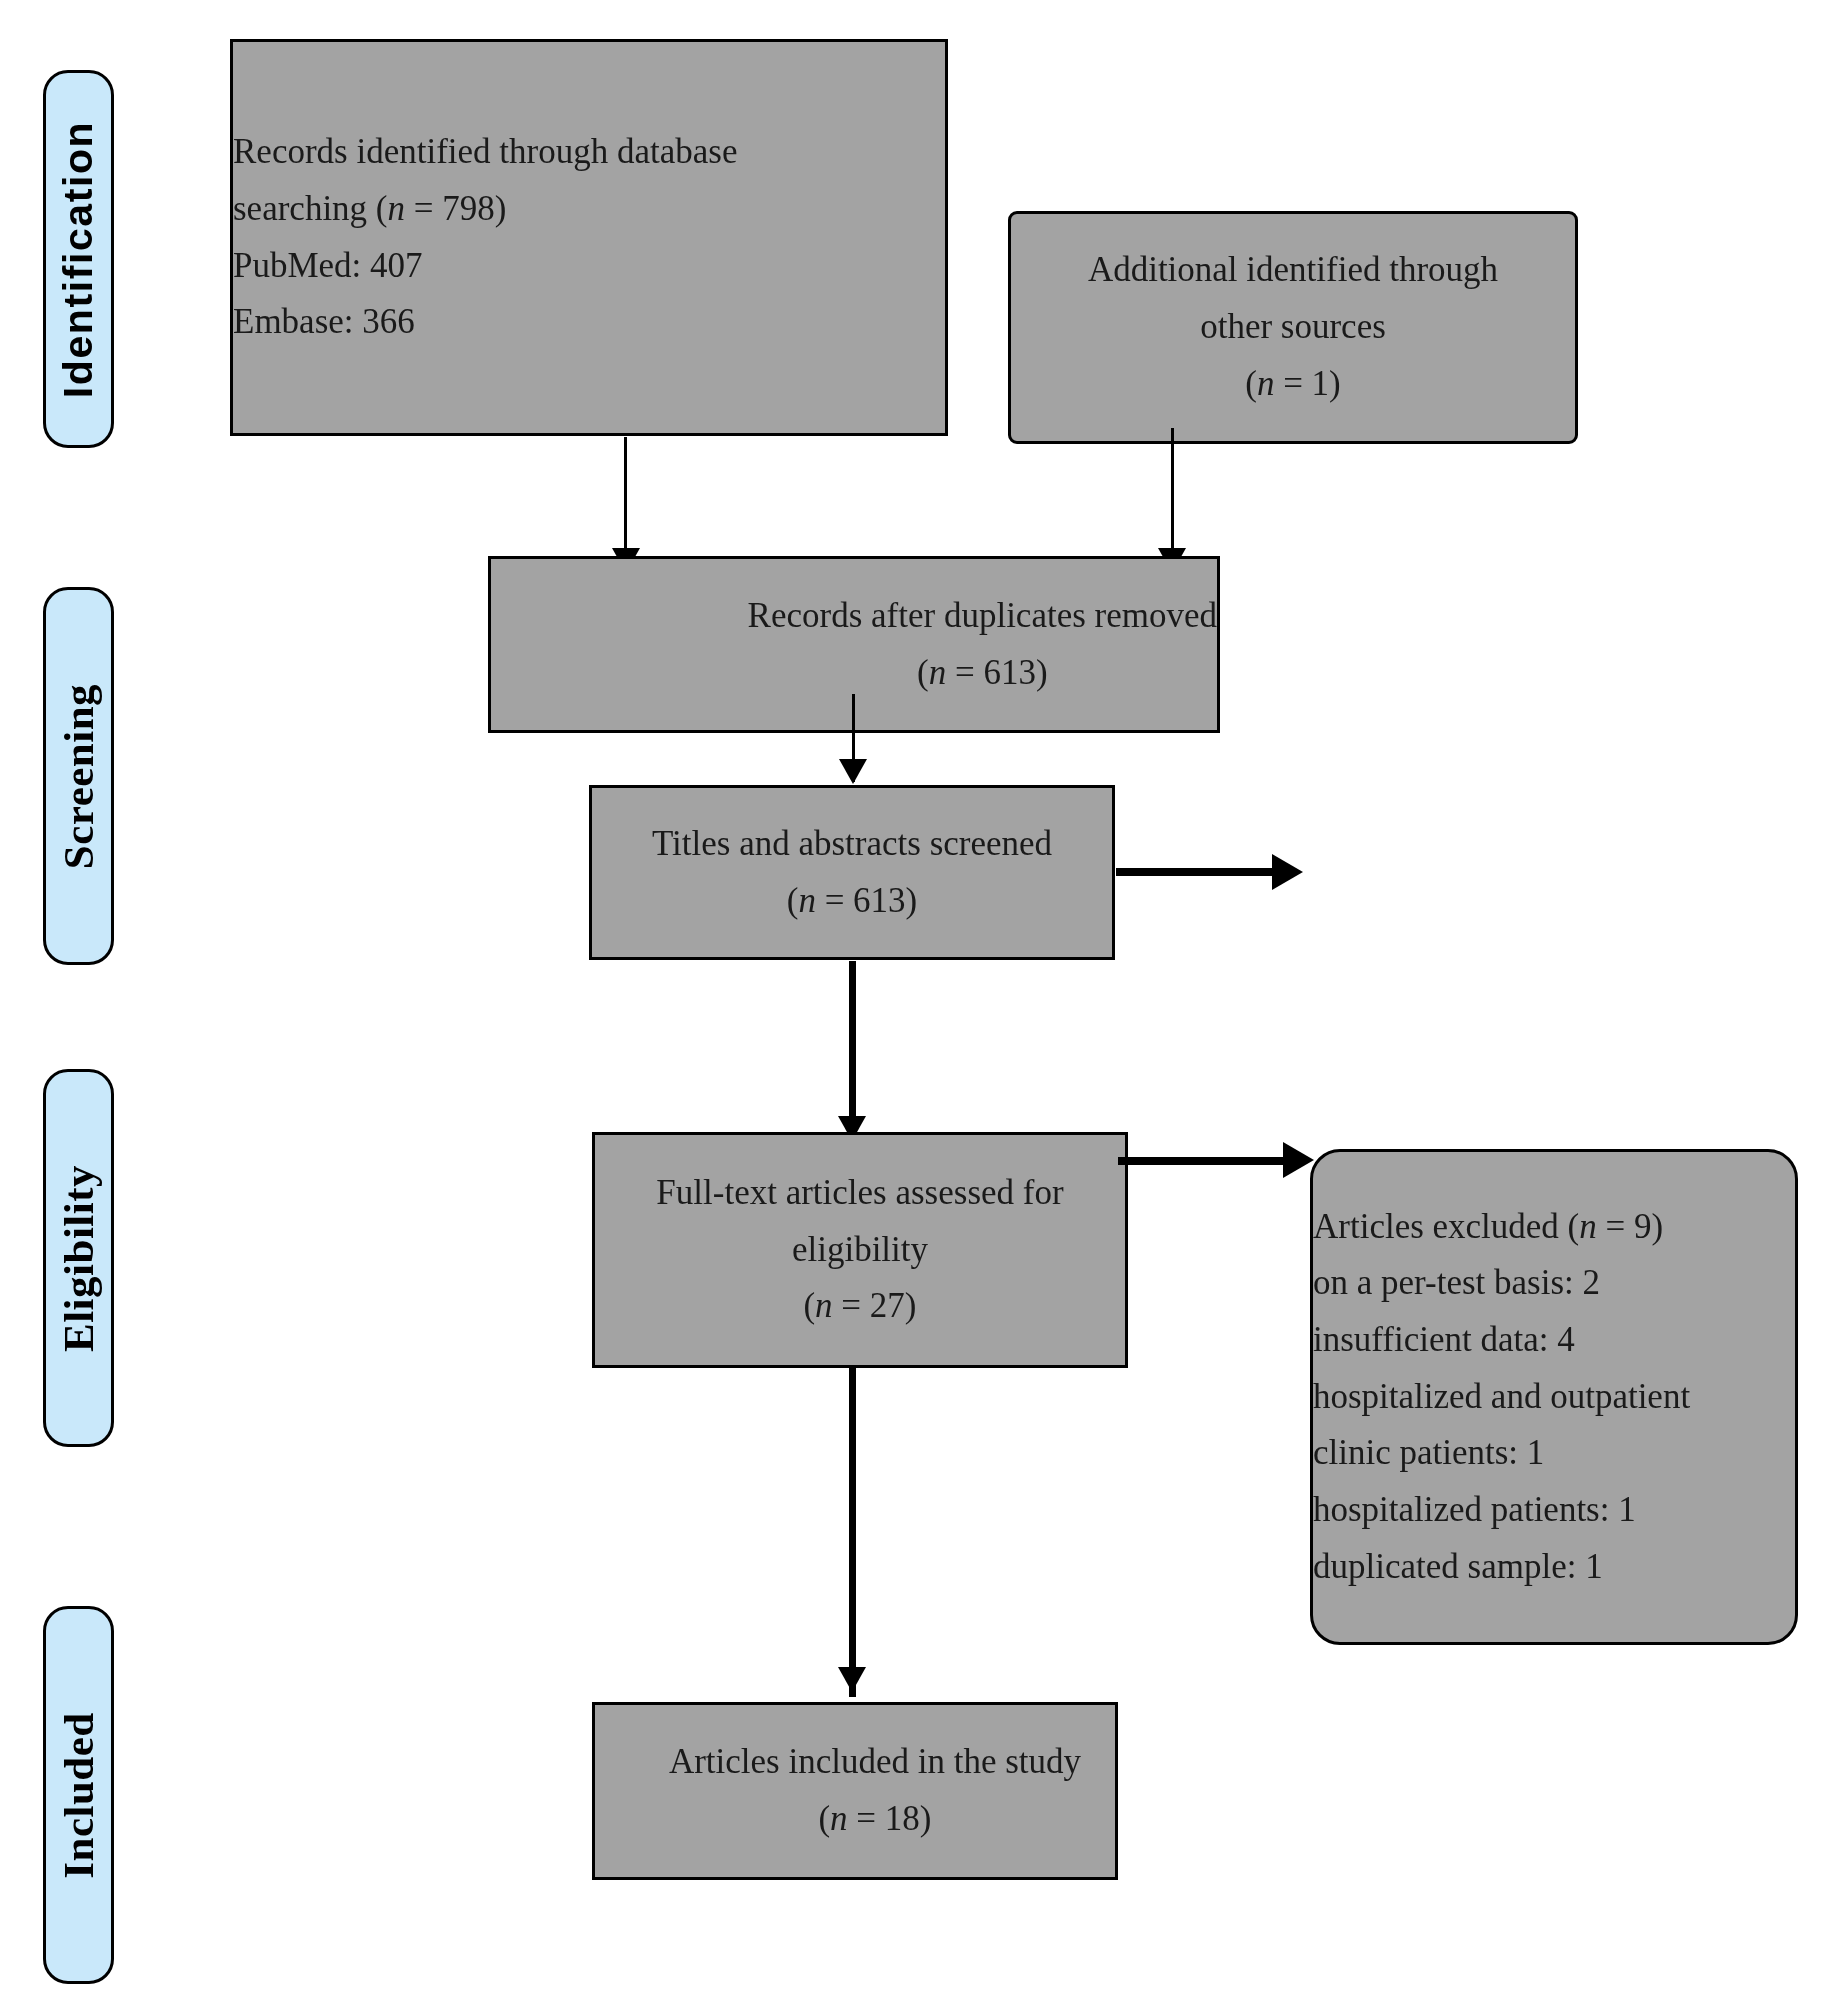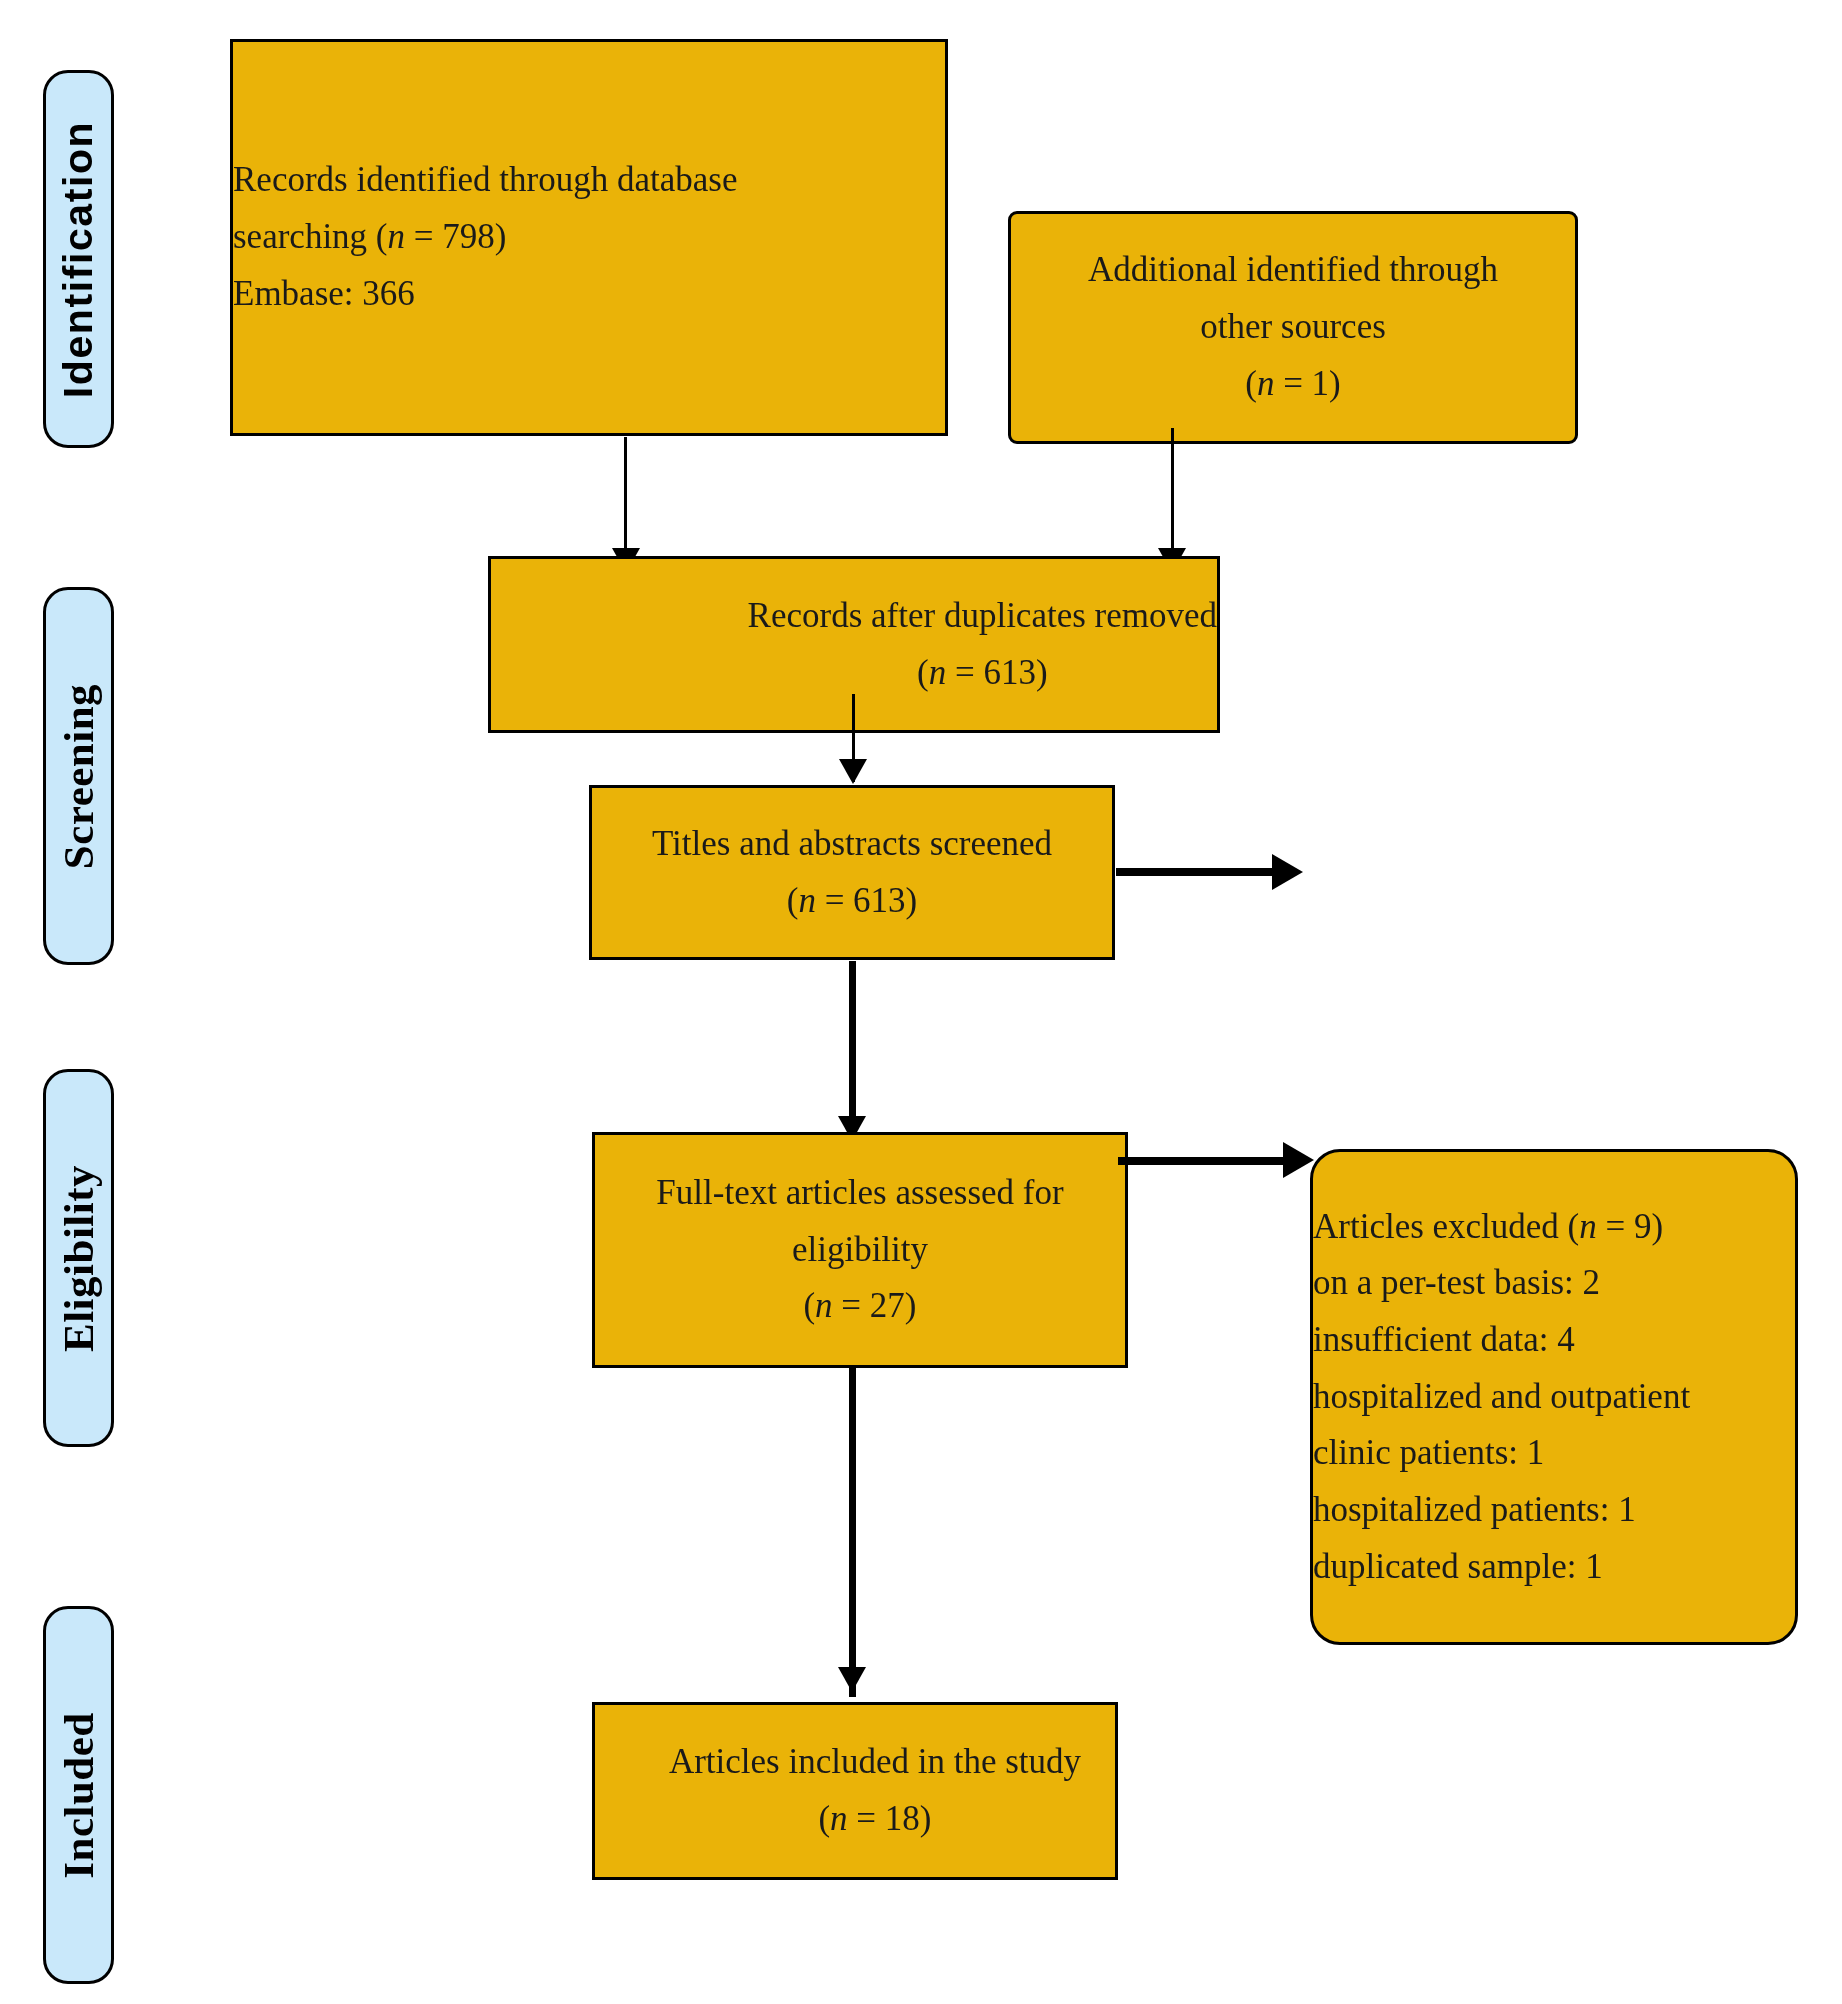--- a/index.html
+++ b/index.html
@@ -46,21 +46,21 @@
     letter-spacing: 1.6px;
   }
   .band-serif .band-text {
     font-family: "Liberation Serif", "DejaVu Serif", serif;
     font-size: 43px;
   }
 
   
   .node {
     position: absolute;
-    background: #eab308;
+    background: #a3a3a3;
     border: 3.3px solid #000000;
     box-sizing: border-box;
     color: #1a1a1a;
     font-size: 35px;
     line-height: 1.62;
   }
   .node .lines {
     padding: 0;
     margin: 0;
   }
@@ -127,20 +127,21 @@
   </div>
 
   <div class="stage-band band-serif" style="left:43px; top:1606px; width:71px; height:378px;">
     <span class="band-text">Included</span>
   </div>
 
   <div class="node left-text" style="left:230px; top:39px; width:718px; height:397px;">
     <div class="lines pad-l">
       <span class="ln">Records identified through database</span>
       <span class="ln"><span>searching (</span><em class="n">n</em><span> = 798)</span></span>
+      <span class="ln">PubMed: 407</span>
       <span class="ln">Embase: 366</span>
     </div>
   </div>
 
   <div class="node center-text" style="left:1008px; top:211px; width:570px; height:233px;border-radius:9px;">
     <div class="lines">
       <span class="ln">Additional identified through</span>
       <span class="ln">other sources</span>
       <span class="ln"><span>(</span><em class="n">n</em><span> = 1)</span></span>
     </div>

